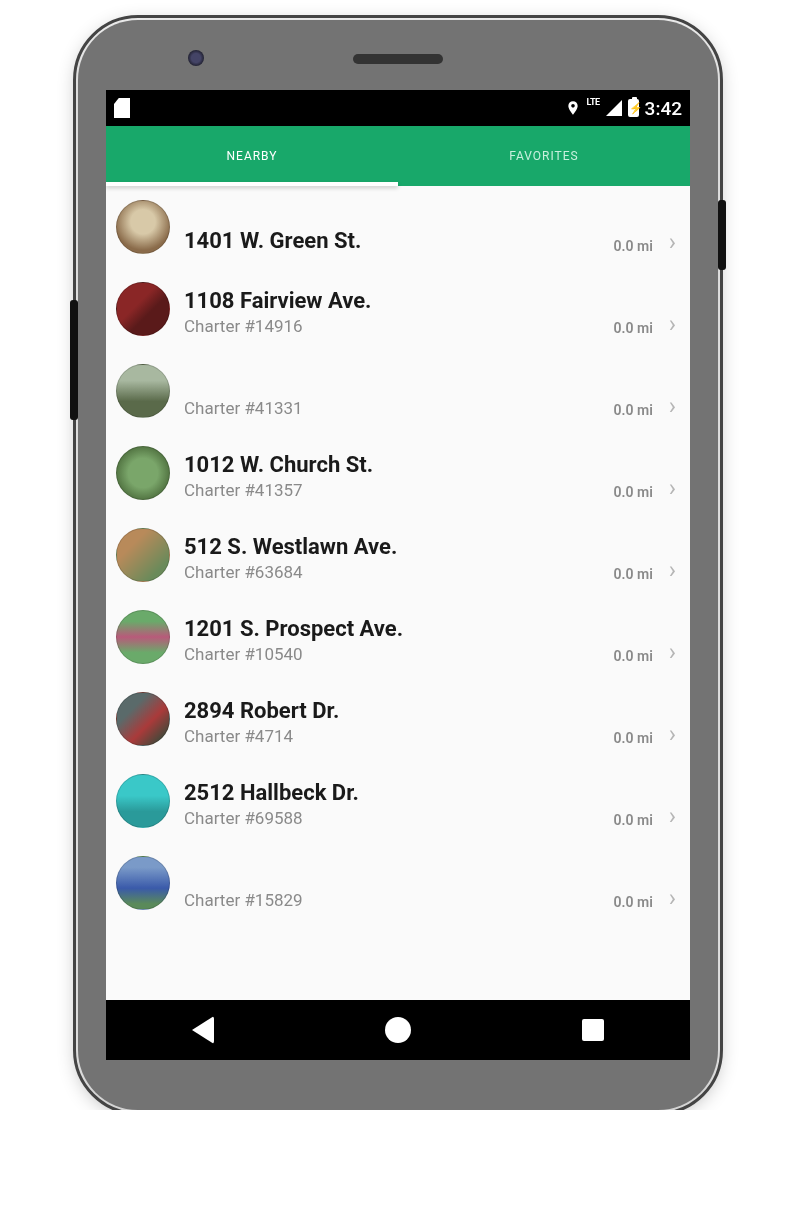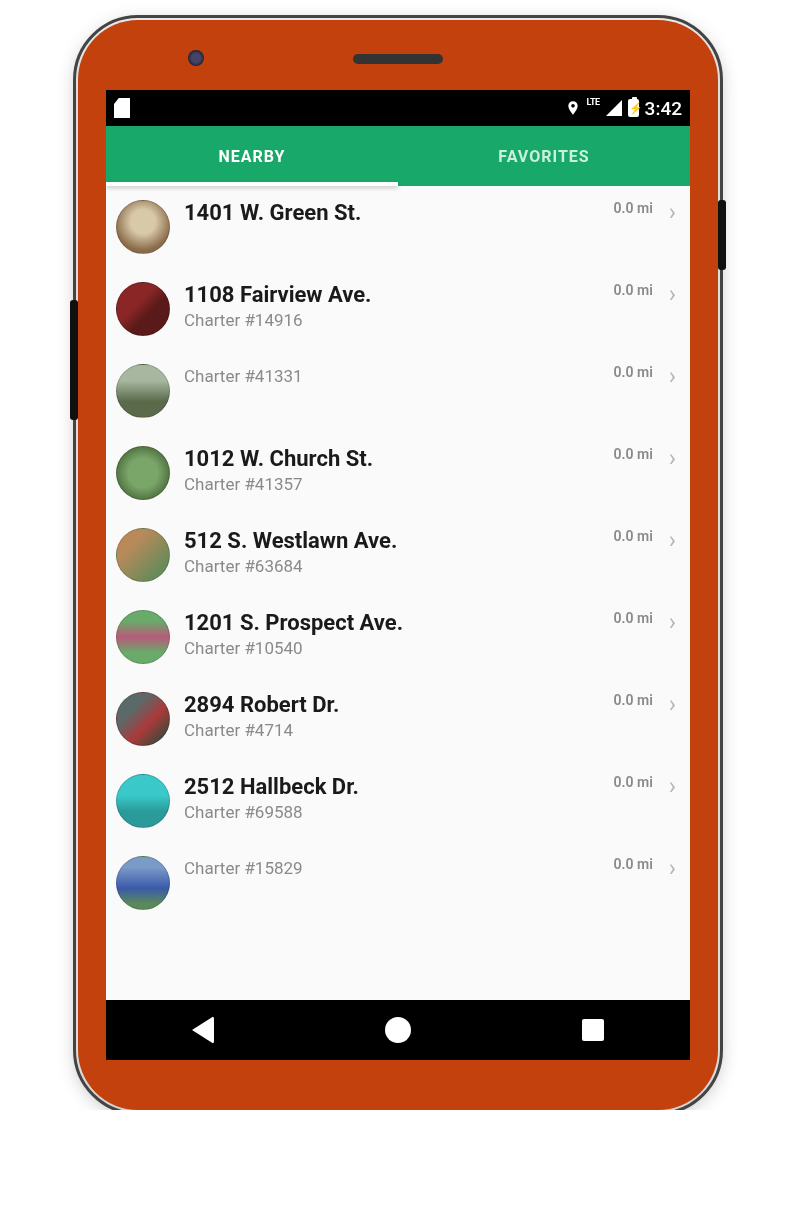--- a/index.html
+++ b/index.html
@@ -5,21 +5,21 @@
   * { margin: 0; padding: 0; box-sizing: border-box; }
   body {
     background: #fff;
     font-family: Roboto, "Helvetica Neue", Arial, sans-serif;
     display: flex;
     justify-content: center;
     padding-top: 20px;
   }
   .phone {
     width: 640px;
-    background: #c2410c;
+    background: #737373;
     border-radius: 60px;
     padding: 70px 28px 50px 28px;
     position: relative;
     box-shadow: 0 4px 20px rgba(0,0,0,0.3);
   }
   .phone::before {
     content: "";
     position: absolute;
     top: -5px; left: -5px; right: -5px; bottom: -5px;
     border: 3px solid #444;
@@ -90,22 +90,22 @@
     background: #18a86a;
     display: flex;
     height: 60px;
   }
   .tab {
     flex: 1;
     display: flex;
     align-items: center;
     justify-content: center;
     color: #c9f0de;
-    font-weight: 700;
-    font-size: 16px;
+    font-weight: 400;
+    font-size: 12px;
     letter-spacing: 1px;
     position: relative;
     cursor: pointer;
     text-align: center;
   }
   .tab.active {
     color: #fff;
   }
   .tab.active::after {
     content: "";
@@ -117,21 +117,21 @@
   }
 
   
   .list {
     flex: 1;
     background: #fafafa;
     overflow-y: hidden;
   }
   .row {
     display: flex;
-    align-items: flex-start;
+    align-items: flex-end;
     padding: 14px 14px 14px 10px;
     gap: 14px;
     cursor: pointer;
   }
   .avatar {
     width: 54px;
     height: 54px;
     border-radius: 50%;
     flex-shrink: 0;
     border: 1px solid rgba(0,0,0,0.15);

